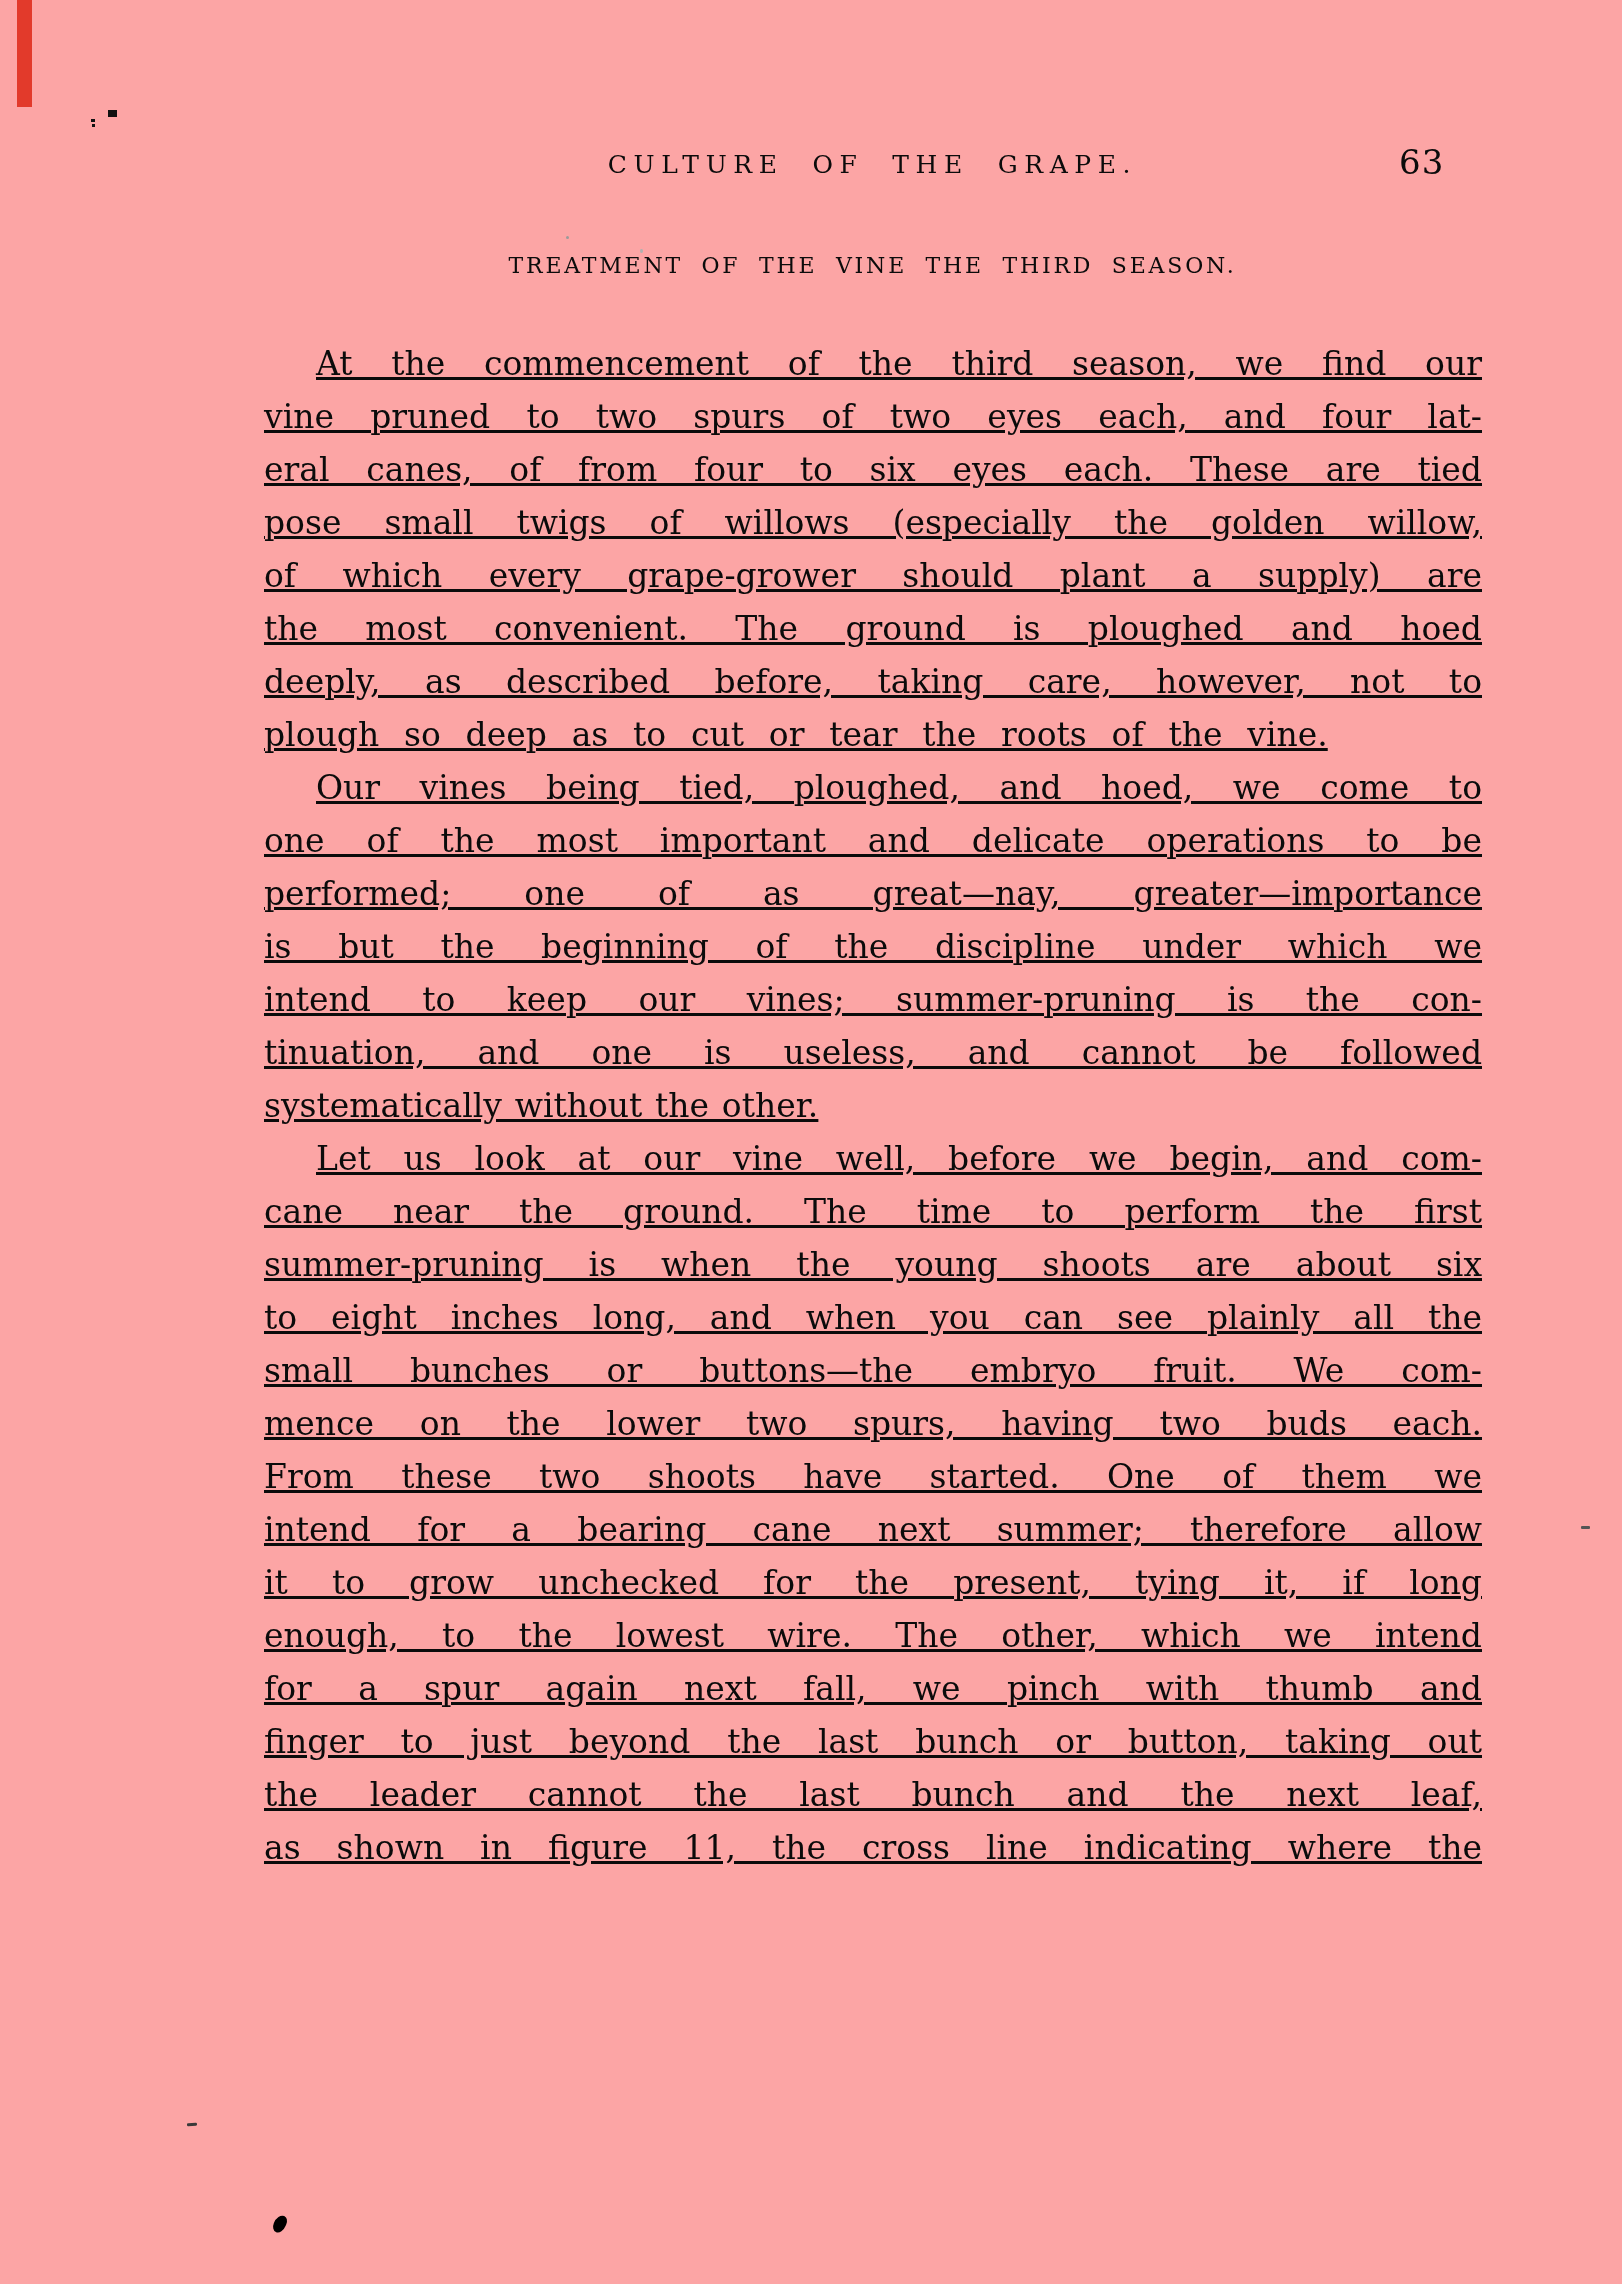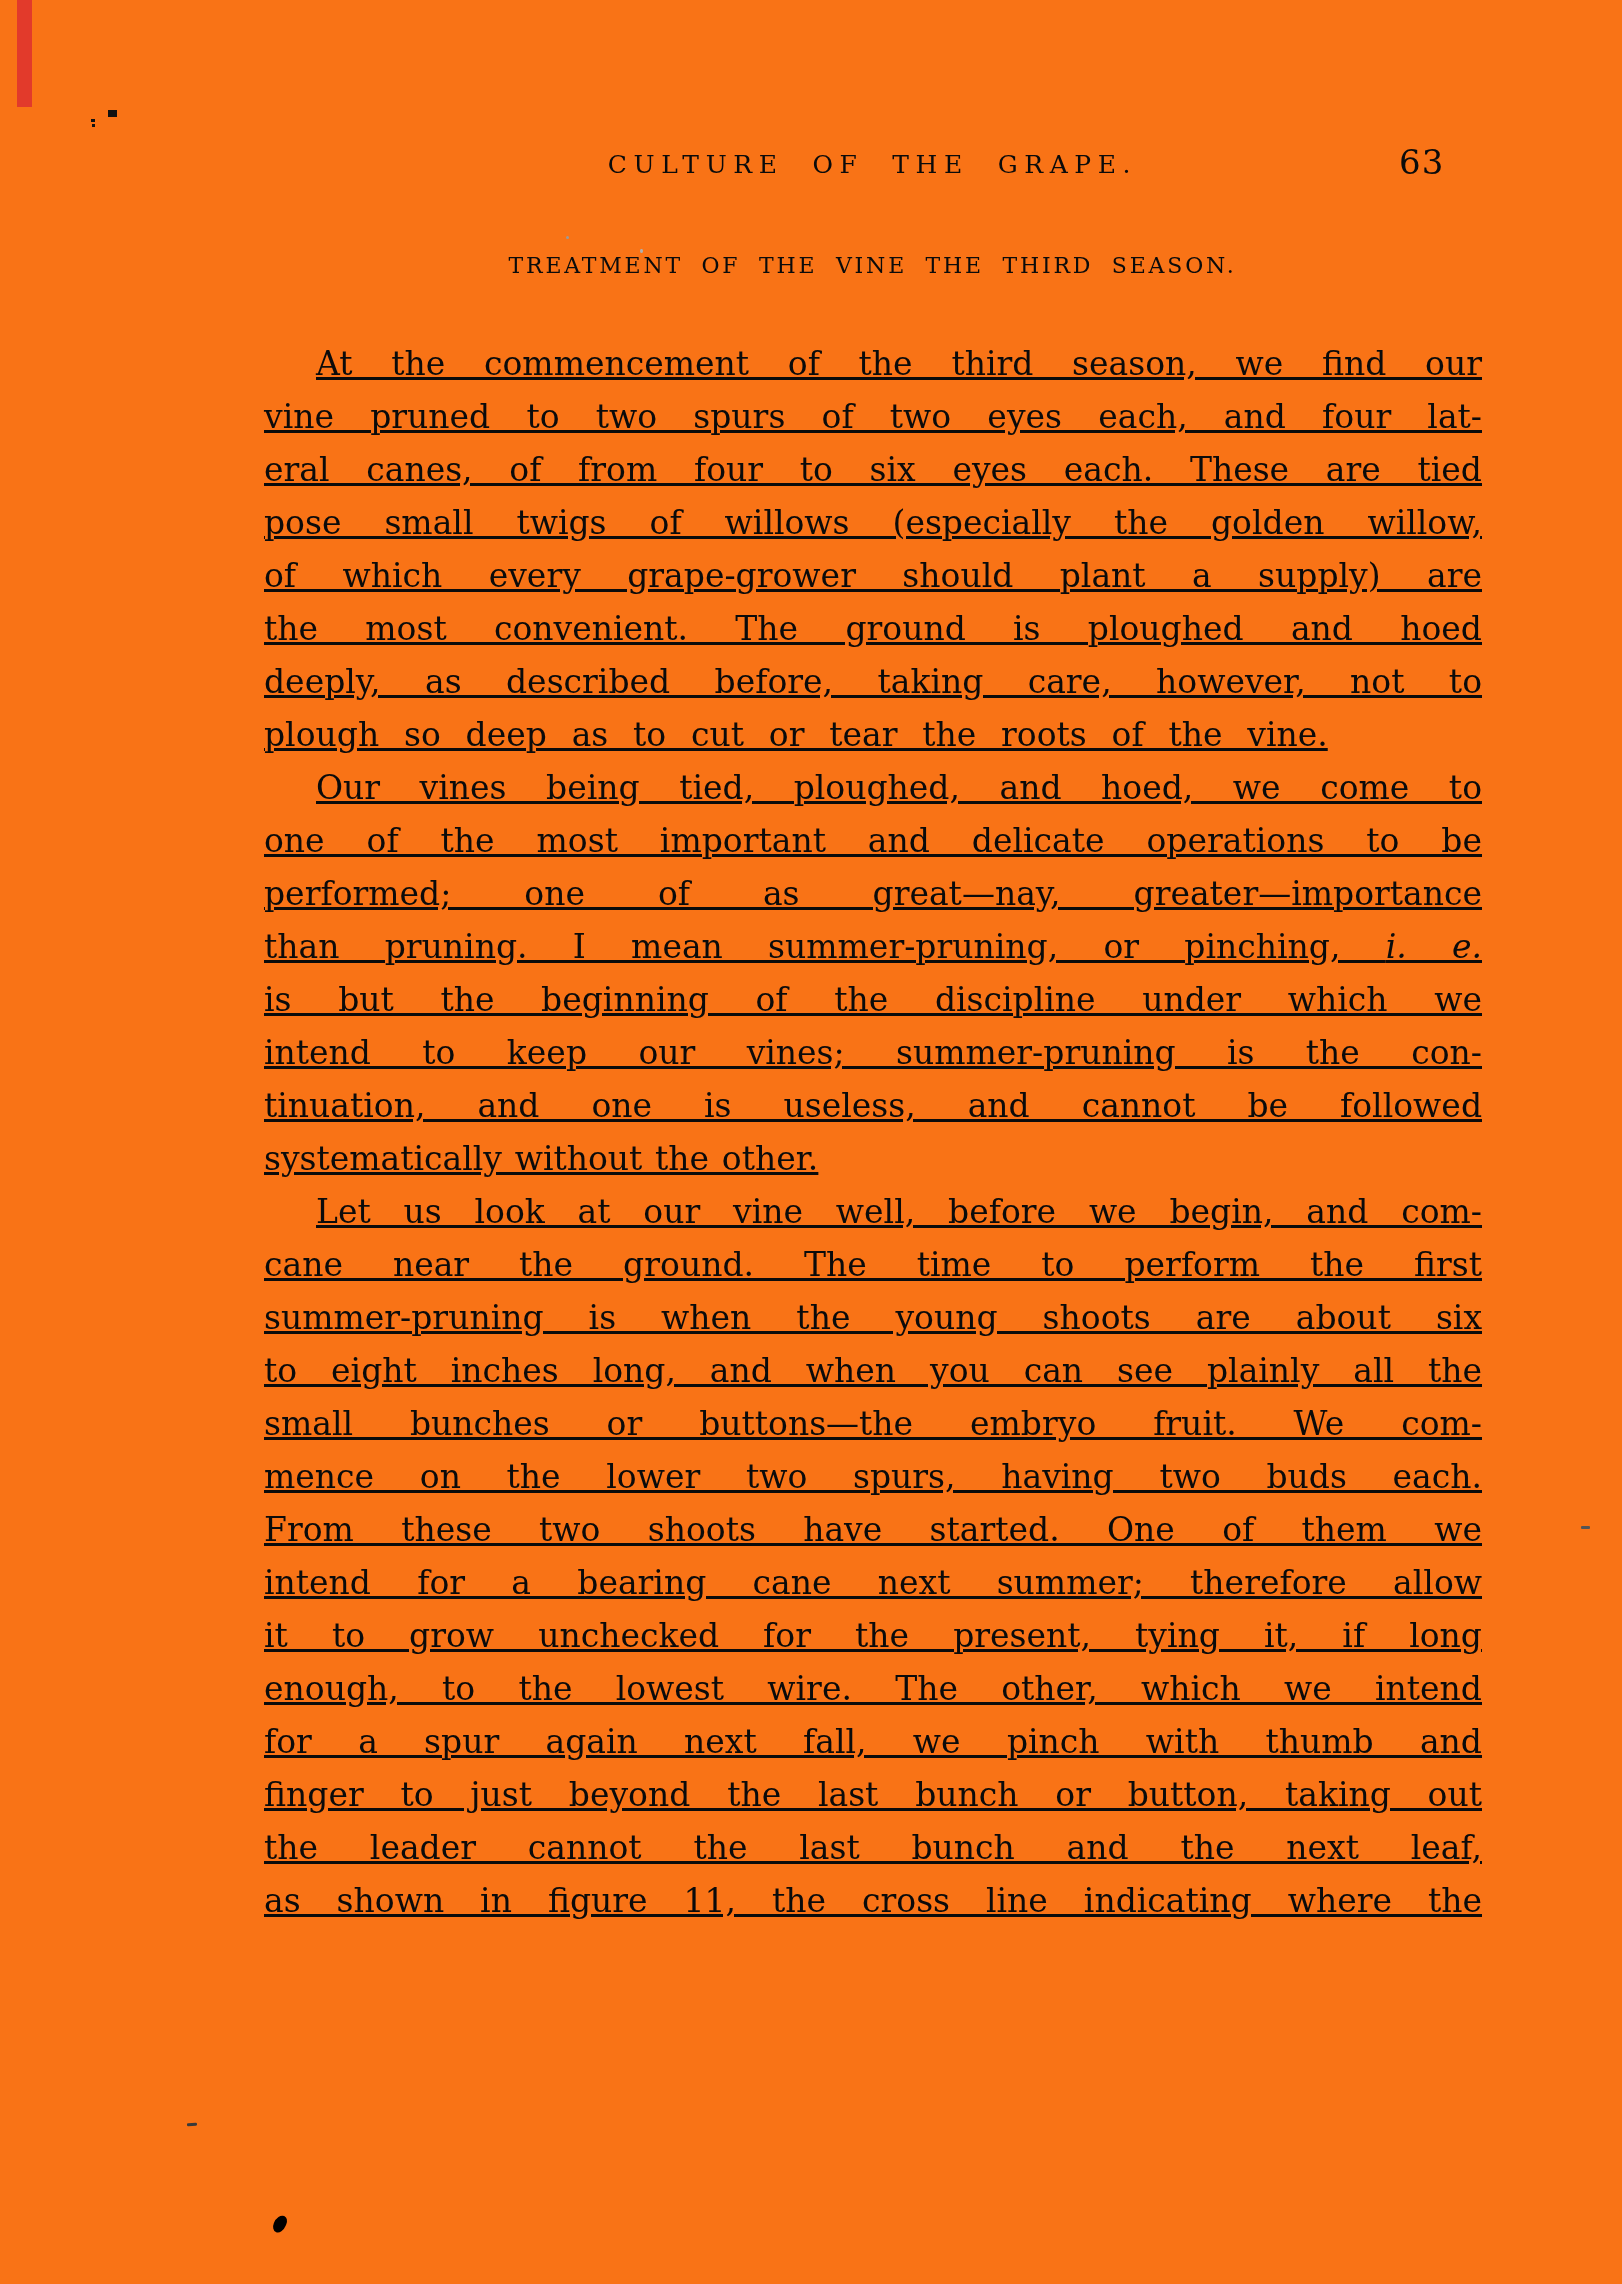--- a/index.html
+++ b/index.html
@@ -4,21 +4,21 @@
 <style>
   html, body { margin: 0; padding: 0; }
   body {
     width: 1622px; height: 2284px;
     background: #ffffff;
     font-family: "DejaVu Serif", "Liberation Serif", serif;
     color: #0b0b0b;
     position: relative;
     overflow: hidden;
   }
-  .page { position: absolute; inset: 0; background: #f97316; padding-left: 39px; }
+  .page { position: absolute; inset: 0; background: #fca5a5; padding-left: 39px; }
 
   
   .ribbon {
     position: absolute; left: 16.5px; top: 0; width: 15px; height: 107px;
     background: #e23a2b;
   }
 
   .running-header {
     position: absolute; top: 150px; left: 264px; width: 1217px;
     text-align: center;
@@ -94,21 +94,20 @@
     <div class="ln">vine pruned to two spurs of two eyes each, and four lat-</div>
     <div class="ln">eral canes, of from four to six eyes each.  These are tied</div>
     <div class="ln">pose small twigs of willows (especially the golden willow,</div>
     <div class="ln">of which every grape-grower should plant a supply) are</div>
     <div class="ln">the most convenient.  The ground is ploughed and hoed</div>
     <div class="ln">deeply, as described before, taking care, however, not to</div>
     <div class="ln endline loose">plough so deep as to cut or tear the roots of the vine.</div>
     <div class="ln indent">Our vines being tied, ploughed, and hoed, we come to</div>
     <div class="ln">one of the most important and delicate operations to be</div>
     <div class="ln">performed; one of as great—nay, greater—importance</div>
-    <div class="ln"><span>than pruning.  I mean summer-pruning, or pinching, </span><span class="it">i. e.</span></div>
     <div class="ln">is but the beginning of the discipline under which we</div>
     <div class="ln">intend to keep our vines; summer-pruning is the con-</div>
     <div class="ln">tinuation, and one is useless, and cannot be followed</div>
     <div class="ln endline">systematically without the other.</div>
     <div class="ln indent">Let us look at our vine well, before we begin, and com-</div>
     <div class="ln">cane near the ground.  The time to perform the first</div>
     <div class="ln">summer-pruning is when the young shoots are about six</div>
     <div class="ln">to eight inches long, and when you can see plainly all the</div>
     <div class="ln">small bunches or buttons—the embryo fruit.  We com-</div>
     <div class="ln">mence on the lower two spurs, having two buds each.</div>

